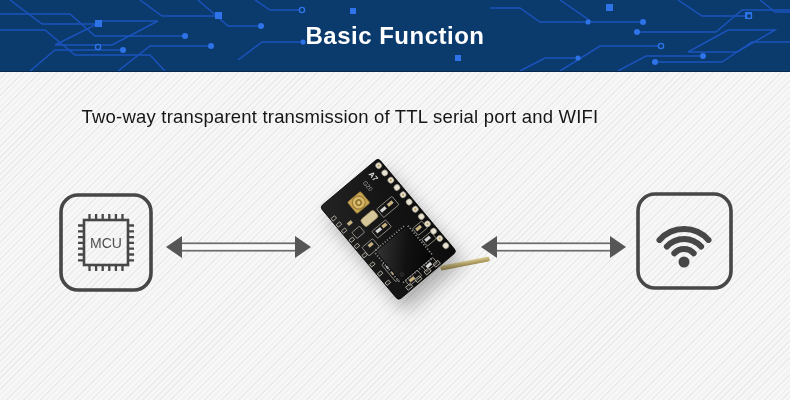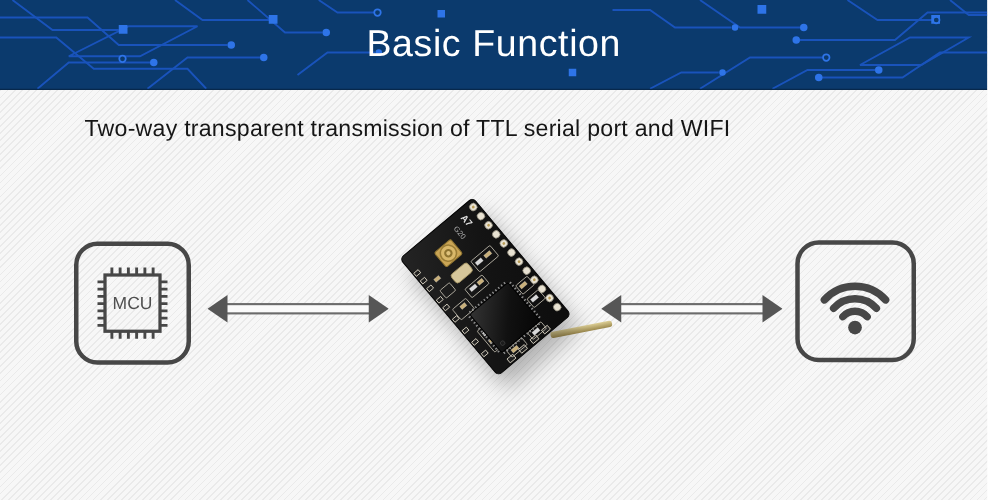--- a/index.html
+++ b/index.html
@@ -11,25 +11,25 @@
   
   .banner{
     position:absolute;left:0;top:0;width:790px;height:71px;
     background:var(--header_bg,#0b3a6d);
     border-bottom:1px solid rgba(0,0,0,.3);
     display:flex;align-items:center;justify-content:center;
   }
   .banner .circuit{position:absolute;left:0;top:0;width:790px;height:71px;}
   .banner h1{
     position:relative;margin:0;z-index:2;
-    color:var(--title_text,#ffffff);font-size:30px;font-weight:normal;letter-spacing:.5px;
+    color:var(--title_text,#ffffff);font-size:24px;font-weight:bold;letter-spacing:.5px;
   }
   
   .subtitle{
-    position:absolute;left:0;top:88px;width:644px;margin:4px;text-align:center;
+    position:absolute;left:0;top:88px;width:644px;margin:18px;text-align:center;
     color:var(--subtitle_text,#161616);font-size:18.5px;letter-spacing:.2px;
   }
   
   .abs{position:absolute;}
   .icon-card{overflow:visible;}
   
   .module-wrap{
     position:absolute;left:320px;top:207px;width:0;height:0;z-index:2;
     filter:drop-shadow(7px 11px 9px rgba(0,0,0,.28));
   }

